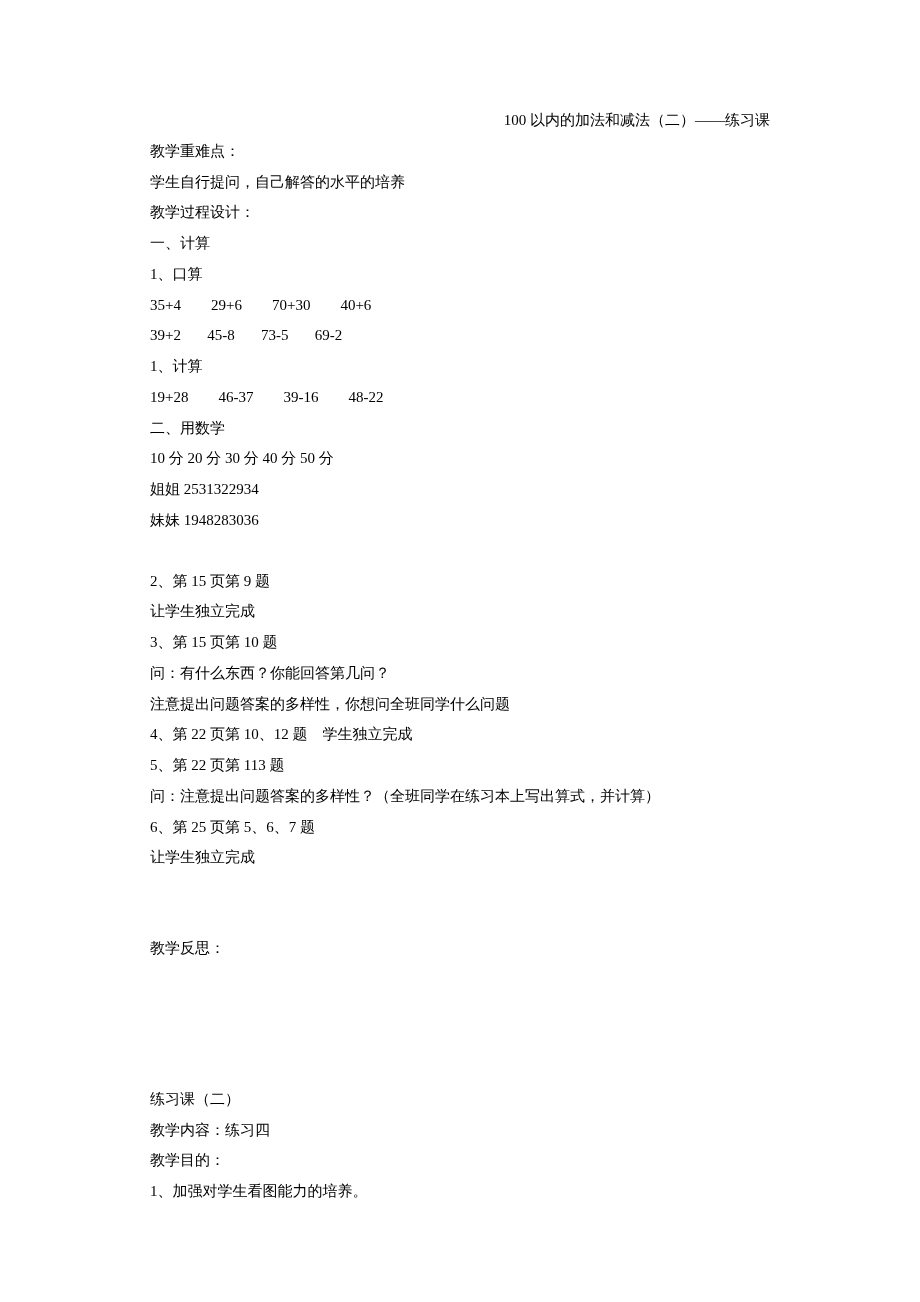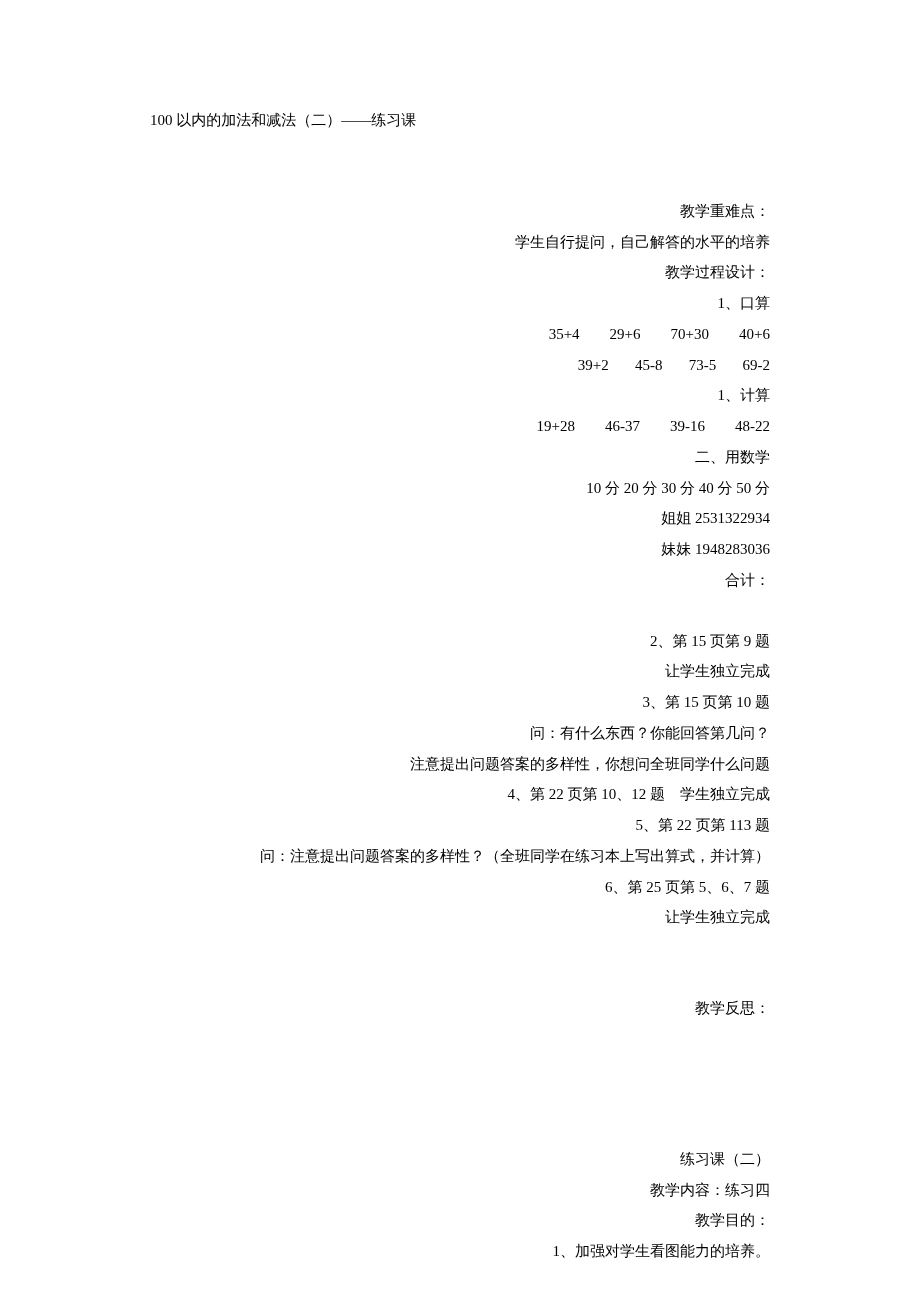--- a/index.html
+++ b/index.html
@@ -11,49 +11,47 @@
       width: 920px;
       height: 1302px;
       background: #ffffff;
       font-family: "SimSun", "宋体", serif;
       font-size: 15px;
       color: #000000;
       padding: 105px 150px 50px 150px;
       line-height: 2.05;
     }
     .title {
-      text-align: left;
-      margin-bottom: 60px;
+      text-align: right;
     }
     .line {
       white-space: pre;
-      text-align: right;
     }
     .blank {
       height: 30px;
     }
   </style>
 </head>
 <body>
 
 <div class="title">100 以内的加法和减法（二）——练习课</div>
 <div id="content">
     <div class="line">教学重难点：</div>
     <div class="line">学生自行提问，自己解答的水平的培养</div>
     <div class="line">教学过程设计：</div>
+    <div class="line">一、计算</div>
     <div class="line">1、口算</div>
     <div class="line">35+4        29+6        70+30        40+6</div>
     <div class="line">39+2       45-8       73-5       69-2</div>
     <div class="line">1、计算</div>
     <div class="line">19+28        46-37        39-16        48-22</div>
     <div class="line">二、用数学</div>
     <div class="line">10 分 20 分 30 分 40 分 50 分</div>
     <div class="line">姐姐 2531322934</div>
     <div class="line">妹妹 1948283036</div>
-    <div class="line">合计：</div>
     <div class="blank"></div>
     <div class="line">2、第 15 页第 9 题</div>
     <div class="line">让学生独立完成</div>
     <div class="line">3、第 15 页第 10 题</div>
     <div class="line">问：有什么东西？你能回答第几问？</div>
     <div class="line">注意提出问题答案的多样性，你想问全班同学什么问题</div>
     <div class="line">4、第 22 页第 10、12 题    学生独立完成</div>
     <div class="line">5、第 22 页第 113 题</div>
     <div class="line">问：注意提出问题答案的多样性？（全班同学在练习本上写出算式，并计算）</div>
     <div class="line">6、第 25 页第 5、6、7 题</div>

